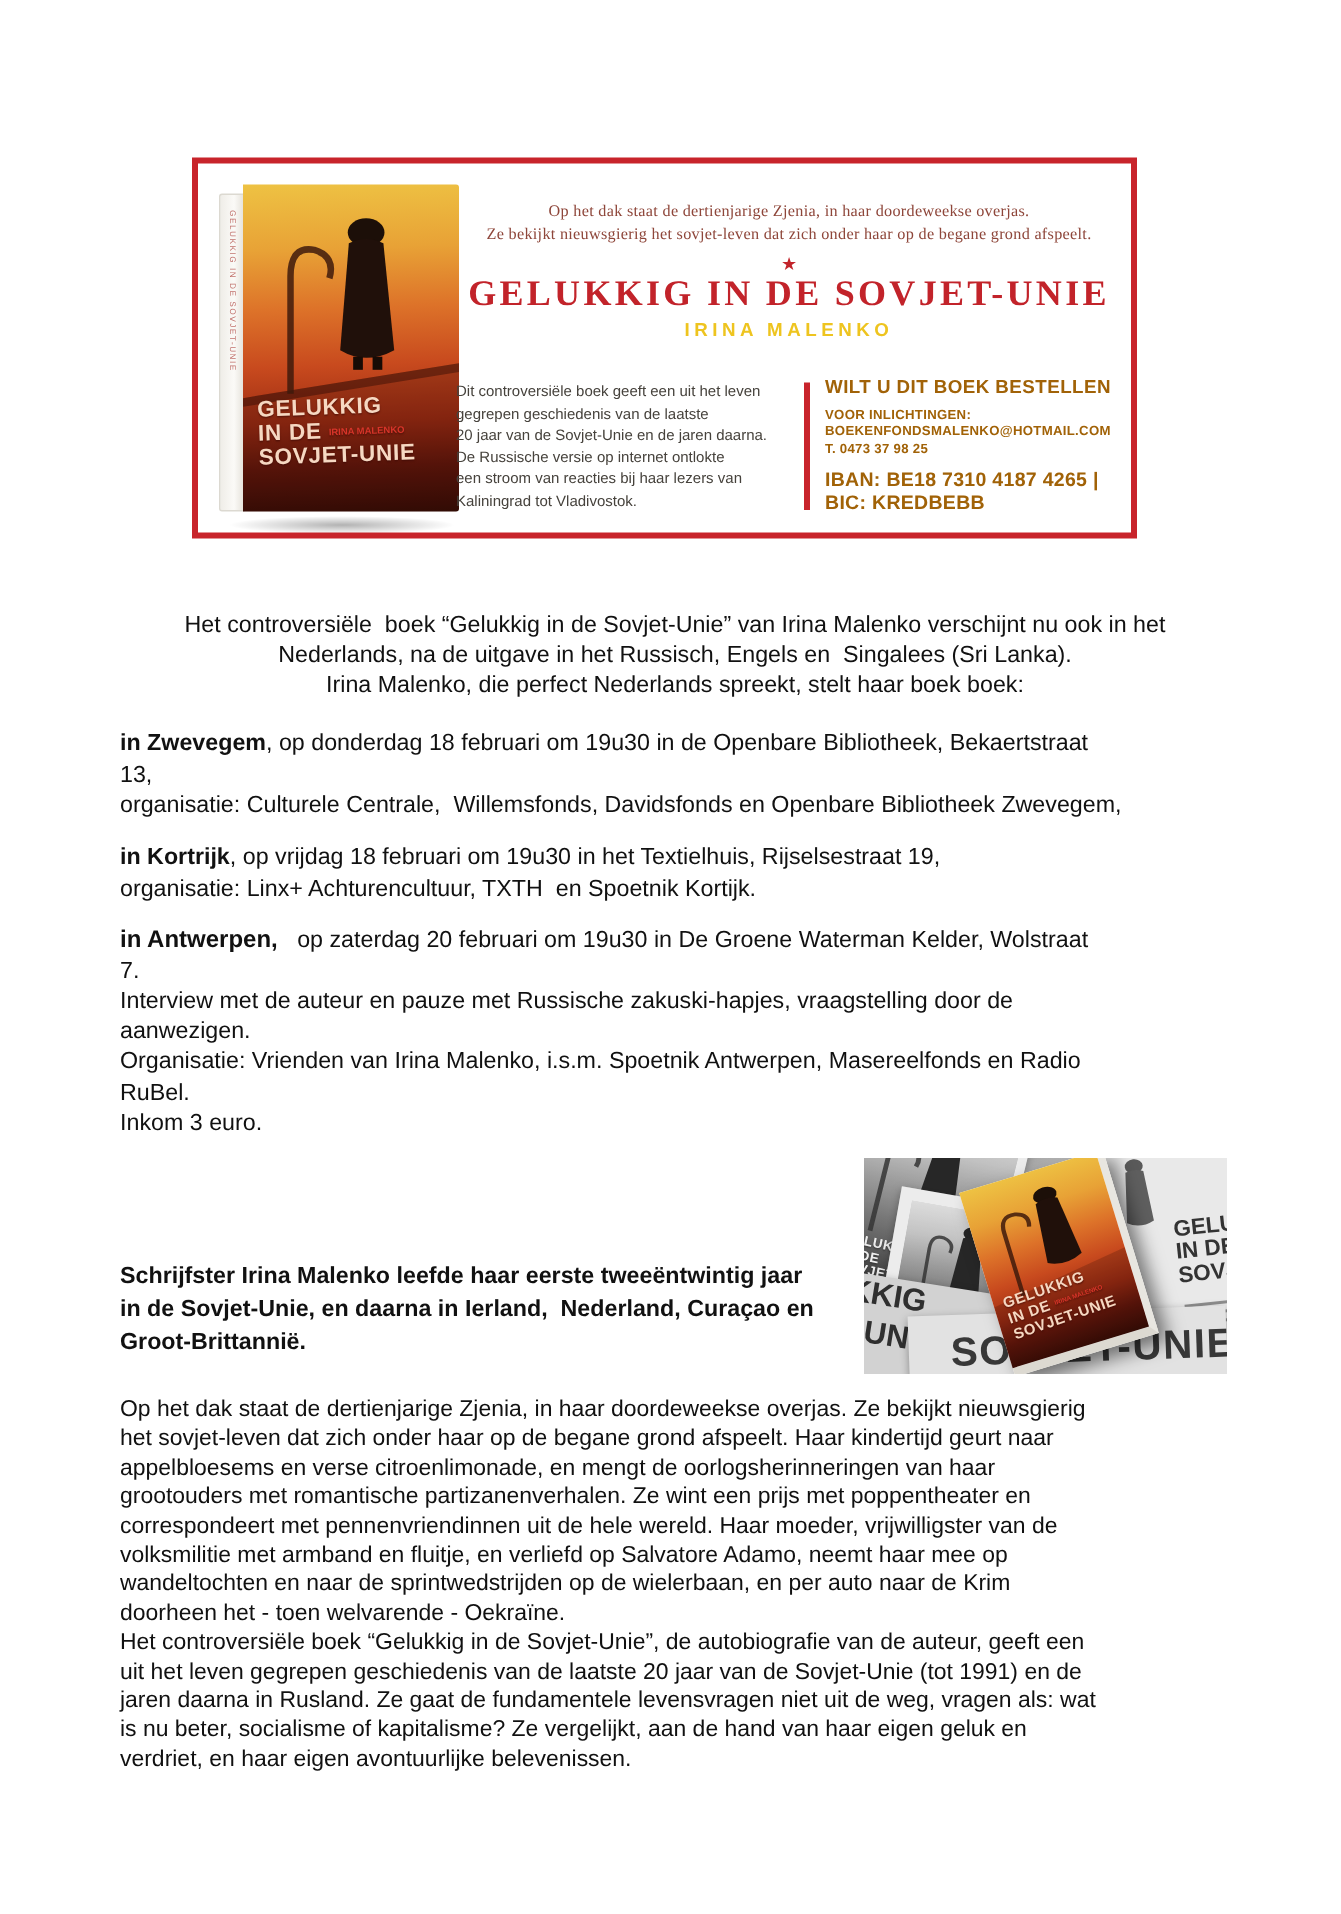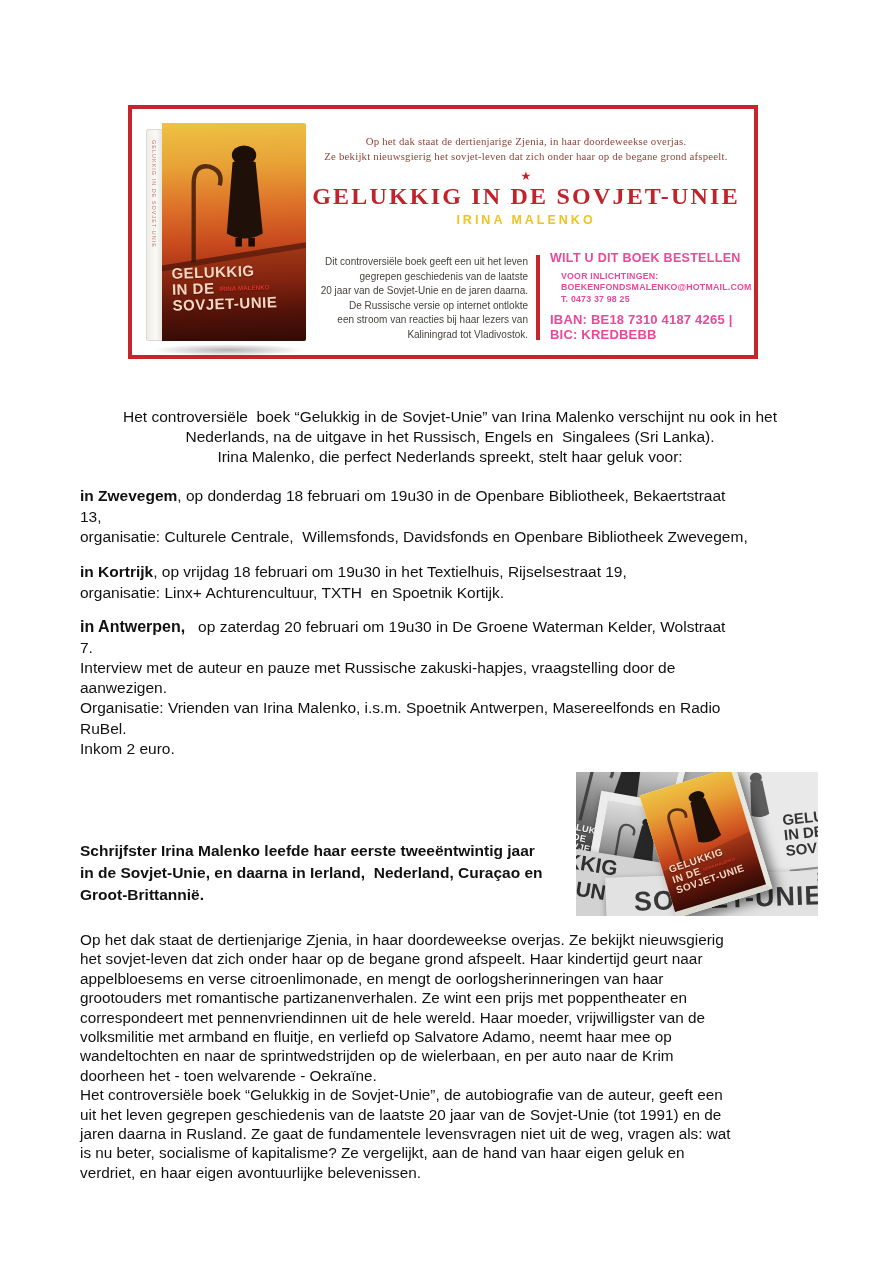--- a/index.html
+++ b/index.html
@@ -59,27 +59,27 @@
   .b-title{
     position:absolute;left:0;right:0;top:74px;text-align:center;margin:0;
     font-family:"Liberation Serif", serif;font-weight:bold;font-size:24px;
     letter-spacing:2.2px;color:#c2232a;white-space:nowrap;
   }
   .b-author{
     position:absolute;left:0;right:0;top:104px;text-align:center;
     font-weight:bold;font-size:12.5px;letter-spacing:3px;color:#eec41f;
   }
   .b-blurb{
-    position:absolute;left:0;top:146px;width:224px;text-align:right;
+    position:absolute;left:0;top:146px;width:224px;
     font-size:10px;line-height:14.6px;color:#46423c;
   }
   .b-divider{position:absolute;left:232px;top:146px;width:4px;height:85px;background:#c8242b;}
-  .b-order{position:absolute;left:246px;top:142px;width:212px;color:#ec4899;}
+  .b-order{position:absolute;left:246px;top:142px;width:212px;color:#a16207;}
   .b-order .oh{font-size:12.5px;font-weight:bold;letter-spacing:.3px;margin-bottom:6px;}
-  .b-order .og{font-size:8.8px;font-weight:bold;line-height:11.3px;letter-spacing:.2px;margin-bottom:6px;margin-left:11px;}
+  .b-order .og{font-size:8.8px;font-weight:bold;line-height:11.3px;letter-spacing:.2px;margin-bottom:6px;}
   .b-order .oi{font-size:13px;font-weight:bold;letter-spacing:.2px;margin-top:7px;}
 
   
   .intro{
     position:absolute;left:60px;top:407px;width:780px;text-align:center;
     font-size:15.5px;line-height:19.8px;
   }
   .event{position:absolute;left:80px;width:800px;font-size:15.5px;line-height:20.5px;}
   .ev-zwevegem{top:486px;}
   .ev-kortrijk{top:562px;}
@@ -161,37 +161,37 @@
       <div class="og preline">VOOR INLICHTINGEN:
 BOEKENFONDSMALENKO@HOTMAIL.COM
 T. 0473 37 98 25</div>
       <div class="oi">IBAN: BE18 7310 4187 4265 | BIC: KREDBEBB</div>
     </div>
   </div>
 </div>
 
 <div class="intro pre">Het controversiële  boek “Gelukkig in de Sovjet-Unie” van Irina Malenko verschijnt nu ook in het
 Nederlands, na de uitgave in het Russisch, Engels en  Singalees (Sri Lanka).
-Irina Malenko, die perfect Nederlands spreekt, stelt haar geluk voor:</div>
+Irina Malenko, die perfect Nederlands spreekt, stelt haar boek boek:</div>
 
 <div class="event ev-zwevegem pre"><span class="ev-lead">in Zwevegem</span><span>, op donderdag 18 februari om 19u30 in de Openbare Bibliotheek, Bekaertstraat
 13,
 organisatie: Culturele Centrale,  Willemsfonds, Davidsfonds en Openbare Bibliotheek Zwevegem,</span></div>
 
 <div class="event ev-kortrijk pre"><span class="ev-lead">in Kortrijk</span><span>, op vrijdag 18 februari om 19u30 in het Textielhuis, Rijselsestraat 19,
 organisatie: Linx+ Achturencultuur, TXTH  en Spoetnik Kortijk.</span></div>
 
 <div class="event ev-antwerpen pre"><span class="ev-lead-big">in Antwerpen,</span><span>   op zaterdag 20 februari om 19u30 in De Groene Waterman Kelder, Wolstraat
 7.</span></div>
 
 <div class="ev-details pre">Interview met de auteur en pauze met Russische zakuski-hapjes, vraagstelling door de
 aanwezigen.
 Organisatie: Vrienden van Irina Malenko, i.s.m. Spoetnik Antwerpen, Masereelfonds en Radio
 RuBel.
-Inkom 2 euro.</div>
+Inkom 3 euro.</div>
 
 <div class="author-note pre">Schrijfster Irina Malenko leefde haar eerste tweeëntwintig jaar
 in de Sovjet-Unie, en daarna in Ierland,  Nederland, Curaçao en
 Groot-Brittannië.</div>
 
 <div class="photo">
   <div class="sheet gray" style="left:-22px;top:-38px;width:120px;height:150px;transform:rotate(14deg);">
     <div class="cover" style="left:6px;top:6px;right:6px;bottom:6px;">
       <svg viewBox="0 0 100 150" preserveAspectRatio="none">
           <path d="M22,96 L22,42 Q22,28 33,30 Q43,33 40,43" fill="none" stroke="rgba(62,26,12,0.85)" stroke-width="3"></path>

